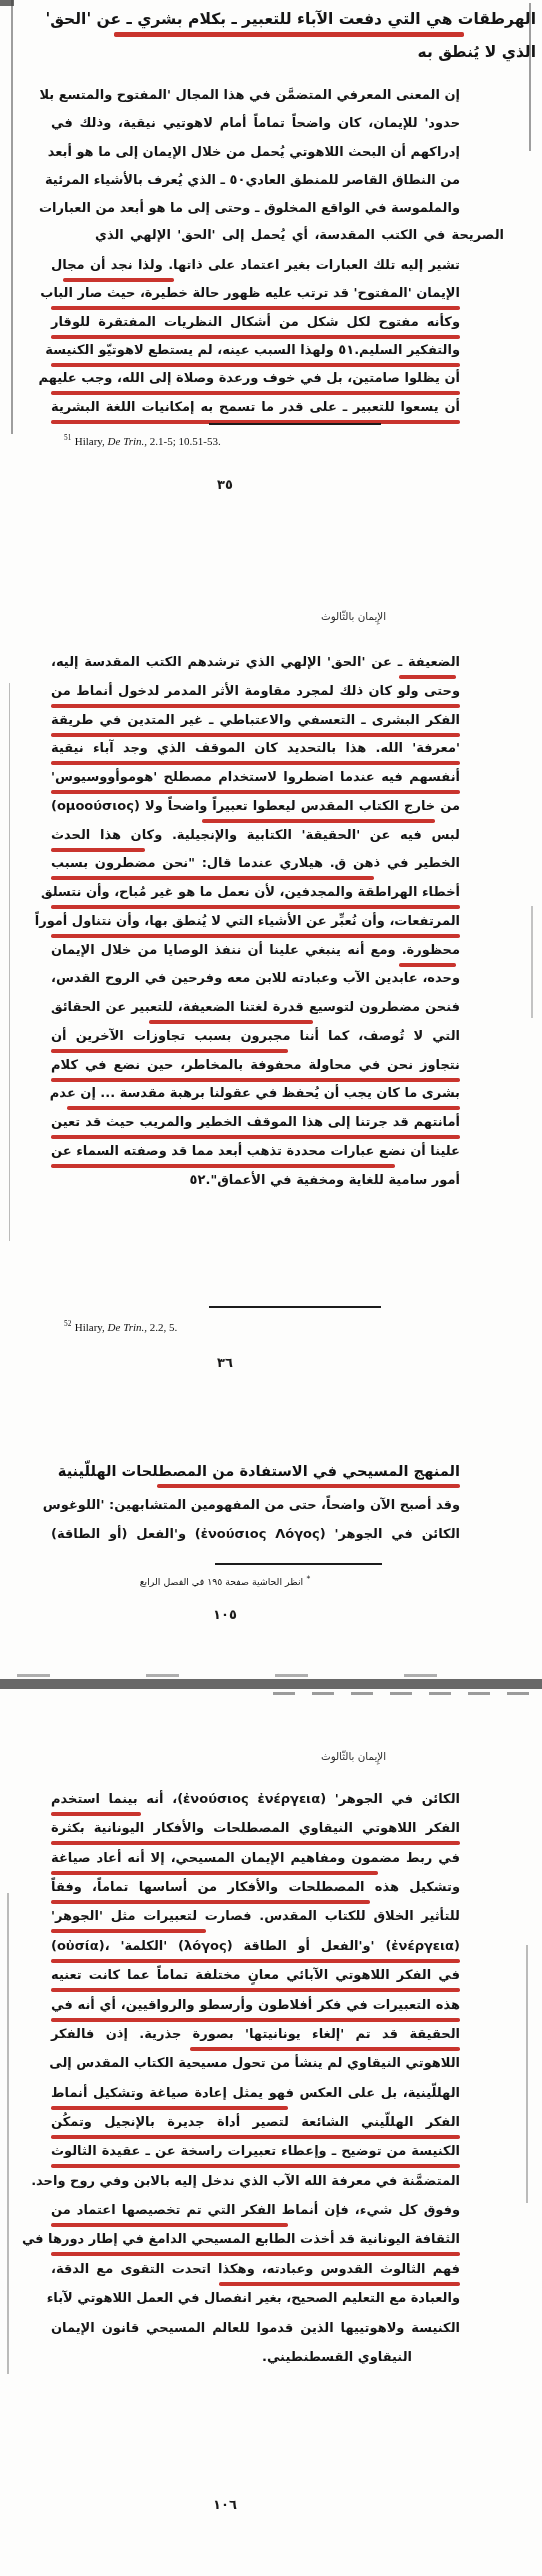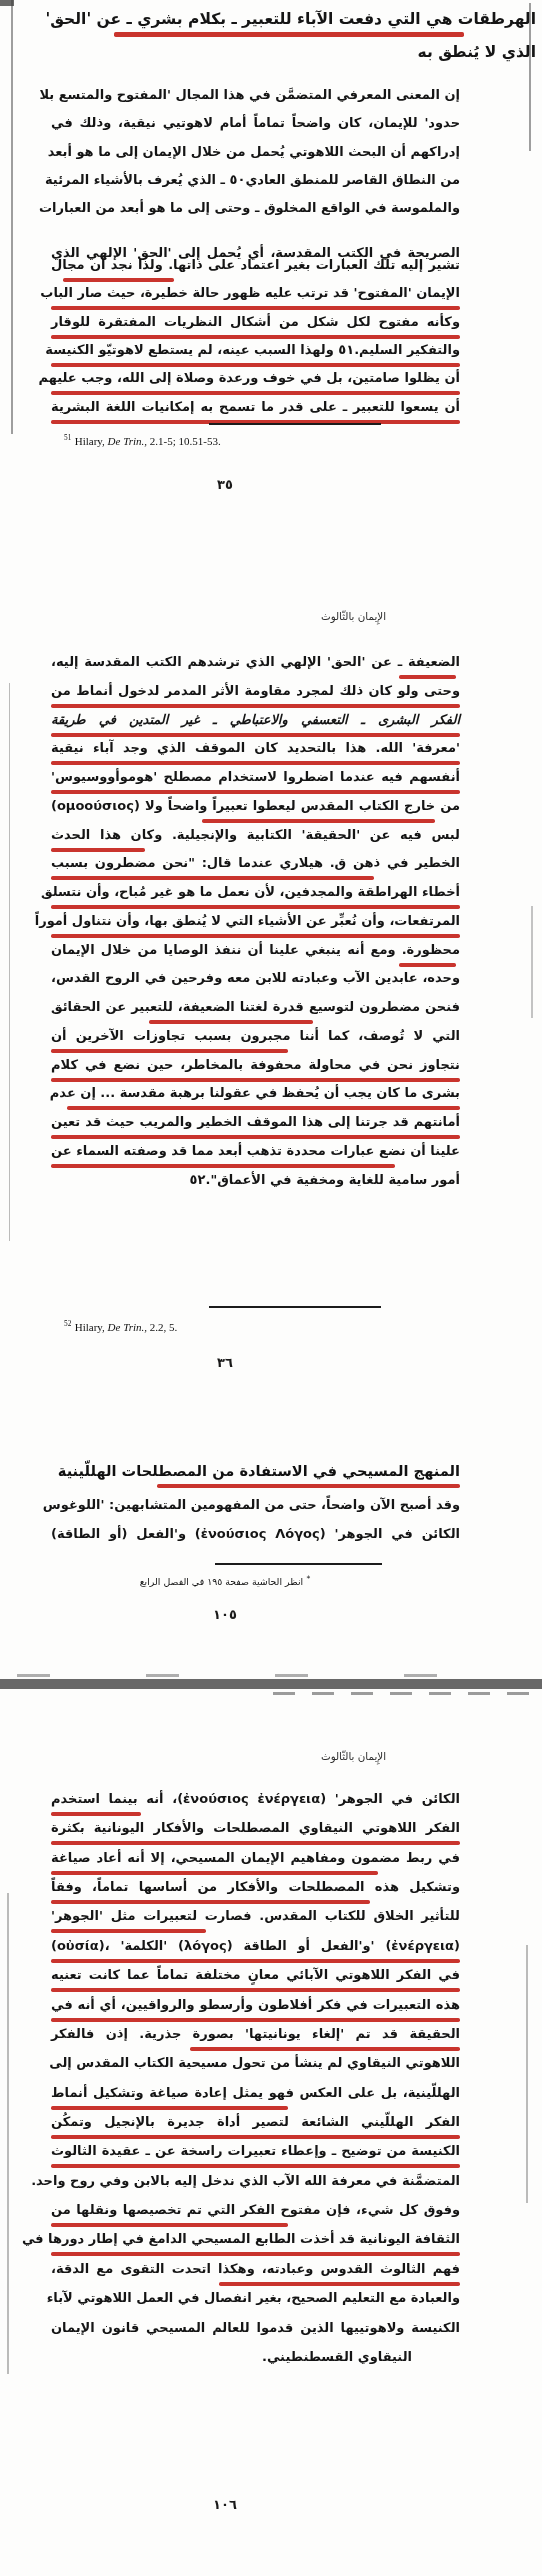--- a/index.html
+++ b/index.html
@@ -58,21 +58,21 @@
     <div class="tline short" style="top: 0px;"><span>الهرطقات هي التي دفعت الآباء للتعبير ـ بكلام بشري ـ عن 'الحق'</span><div class="redmark" style="right: 17%; width: 82%; height: 4.3px;"></div></div>
     <div class="tline short" style="top: 33px;"><span>الذي لا يُنطق به</span></div>
   </div>
 
 <div class="abs lines col" style="top:70px;">
     <div class="tline" style="top: 0px;"><span>إن المعنى المعرفي المتضمَّن في هذا المجال 'المفتوح والمتسع بلا</span></div>
     <div class="tline" style="top: 28px;"><span>حدود' للإيمان، كان واضحاً تماماً أمام لاهوتيي نيقية، وذلك في</span></div>
     <div class="tline" style="top: 57px;"><span>إدراكهم أن البحث اللاهوتي يُحمل من خلال الإيمان إلى ما هو أبعد</span></div>
     <div class="tline" style="top: 85px;"><span>من النطاق القاصر للمنطق العادي٥٠ ـ الذي يُعرف بالأشياء المرئية</span></div>
     <div class="tline" style="top: 113px;"><span>والملموسة في الواقع المخلوق ـ وحتى إلى ما هو أبعد من العبارات</span></div>
-    <div class="tline" style="top: 158px;"><span>الصريحة في الكتب المقدسة، أي يُحمل إلى 'الحق' الإلهي الذي</span></div>
+    <div class="tline" style="top: 140px; margin-left: 44px;"><span>الصريحة في الكتب المقدسة، أي يُحمل إلى 'الحق' الإلهي الذي</span></div>
     <div class="tline" style="top: 170px;"><span>تشير إليه تلك العبارات بغير اعتماد على ذاتها. ولذا نجد أن مجال</span><div class="redmark" style="right: 70%; width: 27%;"></div></div>
     <div class="tline" style="top: 198px;"><span>الإيمان 'المفتوح' قد ترتب عليه ظهور حالة خطيرة، حيث صار الباب</span><div class="redmark" style="right: 0%; width: 100%;"></div></div>
     <div class="tline" style="top: 227px;"><span>وكأنه مفتوح لكل شكل من أشكال النظريات المفتقرة للوقار</span><div class="redmark" style="right: 0%; width: 100%;"></div></div>
     <div class="tline" style="top: 255px;"><span>والتفكير السليم.٥١ ولهذا السبب عينه، لم يستطع لاهوتيّو الكنيسة</span><div class="redmark" style="right: 0%; width: 100%;"></div></div>
     <div class="tline" style="top: 283px;"><span>أن يظلوا صامتين، بل في خوف ورعدة وصلاة إلى الله، وجب عليهم</span><div class="redmark" style="right: 0%; width: 100%;"></div></div>
     <div class="tline" style="top: 312px;"><span>أن يسعوا للتعبير ـ على قدر ما تسمح به إمكانيات اللغة البشرية</span><div class="redmark" style="right: 0%; width: 100%;"></div></div>
   </div>
 
 <div class="abs rule" style="top:423px;left:209px;width:172px;"></div>
 
@@ -80,21 +80,21 @@
     <div class="fnote"><sup>51</sup><span>Hilary, </span><span style="font-style: italic;">De Trin.</span><span>, 2.1-5; 10.51-53.</span></div>
   </div>
 
 <div class="abs pagenum" style="top:477px;left:0;width:450px;">٣٥</div>
 
 <div class="abs runhead col" style="top:598px;">الإِيمان بالثّالوث</div>
 
 <div class="abs lines col" style="top:637px;">
     <div class="tline" style="top: 0px;"><span>الضعيفة ـ عن 'الحق' الإلهي الذي ترشدهم الكتب المقدسة إليه،</span><div class="redmark" style="right: 1%; width: 14%;"></div></div>
     <div class="tline" style="top: 29px;"><span>وحتى ولو كان ذلك لمجرد مقاومة الأثر المدمر لدخول أنماط من</span><div class="redmark" style="right: 0%; width: 100%;"></div></div>
-    <div class="tline" style="top: 58px; font-style: italic;"><span>الفكر البشرى ـ التعسفي والاعتباطي ـ غير المتدين في طريقة</span><div class="redmark" style="right: 0%; width: 100%;"></div></div>
+    <div class="tline" style="top: 58px;"><span>الفكر البشرى ـ التعسفي والاعتباطي ـ غير المتدين في طريقة</span><div class="redmark" style="right: 0%; width: 100%;"></div></div>
     <div class="tline" style="top: 86px;"><span>'معرفة' الله. هذا بالتحديد كان الموقف الذي وجد آباء نيقية</span><div class="redmark" style="right: 0%; width: 100%;"></div></div>
     <div class="tline" style="top: 115px;"><span>أنفسهم فيه عندما اضطروا لاستخدام مصطلح 'هوموأووسيوس'</span><div class="redmark" style="right: 0%; width: 100%;"></div></div>
     <div class="tline" style="top: 144px;"><span>(ομοούσιος) من خارج الكتاب المقدس ليعطوا تعبيراً واضحاً ولا</span><div class="redmark" style="right: 6%; width: 57%;"></div></div>
     <div class="tline" style="top: 173px;"><span>لبس فيه عن 'الحقيقة' الكتابية والإنجيلية. وكان هذا الحدث</span><div class="redmark" style="right: 77%; width: 23%;"></div></div>
     <div class="tline" style="top: 201px;"><span>الخطير في ذهن ق. هيلاري عندما قال: "نحن مضطرون بسبب</span><div class="redmark" style="right: 21%; width: 79%;"></div></div>
     <div class="tline" style="top: 230px;"><span>أخطاء الهراطقة والمجدفين، لأن نعمل ما هو غير مُباح، وأن نتسلق</span><div class="redmark" style="right: 0%; width: 100%;"></div></div>
     <div class="tline" style="top: 259px;"><span>المرتفعات، وأن نُعبِّر عن الأشياء التي لا يُنطق بها، وأن نتناول أموراً</span><div class="redmark" style="right: 0%; width: 100%;"></div></div>
     <div class="tline" style="top: 288px;"><span>محظورة. ومع أنه ينبغي علينا أن ننفذ الوصايا من خلال الإيمان</span><div class="redmark" style="right: 1%; width: 14%;"></div></div>
     <div class="tline" style="top: 316px;"><span>وحده، عابدين الآب وعبادته للابن معه وفرحين في الروح القدس،</span></div>
     <div class="tline" style="top: 345px;"><span>فنحن مضطرون لتوسيع قدرة لغتنا الضعيفة، للتعبير عن الحقائق</span><div class="redmark" style="right: 36%; width: 40%;"></div></div>
@@ -146,21 +146,21 @@
     <div class="tline" style="top: 117px;"><span>للتأثير الخلاق للكتاب المقدس. فصارت لتعبيرات مثل 'الجوهر'</span><div class="redmark" style="right: 62%; width: 38%;"></div></div>
     <div class="tline" style="top: 147px;"><span>(οὐσία)، 'الكلمة' (λόγος) و'الفعل أو الطاقة' (ἐνέργεια)</span><div class="redmark" style="right: 0%; width: 100%;"></div></div>
     <div class="tline" style="top: 176px;"><span>في الفكر اللاهوتي الآبائي معانٍ مختلفة تماماً عما كانت تعنيه</span><div class="redmark" style="right: 0%; width: 100%;"></div></div>
     <div class="tline" style="top: 206px;"><span>هذه التعبيرات في فكر أفلاطون وأرسطو والرواقيين، أي أنه في</span><div class="redmark" style="right: 0%; width: 100%;"></div></div>
     <div class="tline" style="top: 235px;"><span>الحقيقة قد تم 'إلغاء يونانيتها' بصورة جذرية. إذن فالفكر</span><div class="redmark" style="right: 0%; width: 66%;"></div></div>
     <div class="tline" style="top: 264px;"><span>اللاهوتي النيقاوي لم ينشأ من تحول مسيحية الكتاب المقدس إلى</span></div>
     <div class="tline" style="top: 294px;"><span>الهللّينية، بل على العكس فهو يمثل إعادة صياغة وتشكيل أنماط</span><div class="redmark" style="right: 42%; width: 58%;"></div></div>
     <div class="tline" style="top: 323px;"><span>الفكر الهللّيني الشائعة لتصير أداة جديرة بالإنجيل وتمكُن</span><div class="redmark" style="right: 0%; width: 100%;"></div></div>
     <div class="tline" style="top: 352px;"><span>الكنيسة من توضيح ـ وإعطاء تعبيرات راسخة عن ـ عقيدة الثالوث</span><div class="redmark" style="right: 0%; width: 100%;"></div></div>
     <div class="tline" style="top: 382px;"><span>المتضمَّنة في معرفة الله الآب الذي ندخل إليه بالابن وفي روح واحد.</span></div>
-    <div class="tline" style="top: 411px;"><span>وفوق كل شيء، فإن مفتوح الفكر التي تم تخصيصها ونقلها من</span><div class="redmark" style="right: 42%; width: 58%;"></div></div>
+    <div class="tline" style="top: 411px;"><span>وفوق كل شيء، فإن أنماط الفكر التي تم تخصيصها اعتماد من</span><div class="redmark" style="right: 42%; width: 58%;"></div></div>
     <div class="tline" style="top: 440px;"><span>الثقافة اليونانية قد أخذت الطابع المسيحي الدامغ في إطار دورها في</span><div class="redmark" style="right: 0%; width: 100%;"></div></div>
     <div class="tline" style="top: 470px;"><span>فهم الثالوث القدوس وعبادته، وهكذا اتحدت التقوى مع الدقة،</span><div class="redmark" style="right: 0%; width: 59%;"></div></div>
     <div class="tline" style="top: 499px;"><span>والعبادة مع التعليم الصحيح، بغير انفصال في العمل اللاهوتي لآباء</span></div>
     <div class="tline" style="top: 529px;"><span>الكنيسة ولاهوتييها الذين قدموا للعالم المسيحي قانون الإيمان</span></div>
     <div class="tline short" style="top: 558px; padding-right: 48px;"><span>النيقاوي القسطنطيني.</span></div>
   </div>
 
 <div class="abs pagenum" style="top:2497px;left:0;width:450px;">١٠٦</div>
 
 <div class="abs speck" style="top:0;left:0;width:13.7px;height:6px;opacity:.7;"></div>

